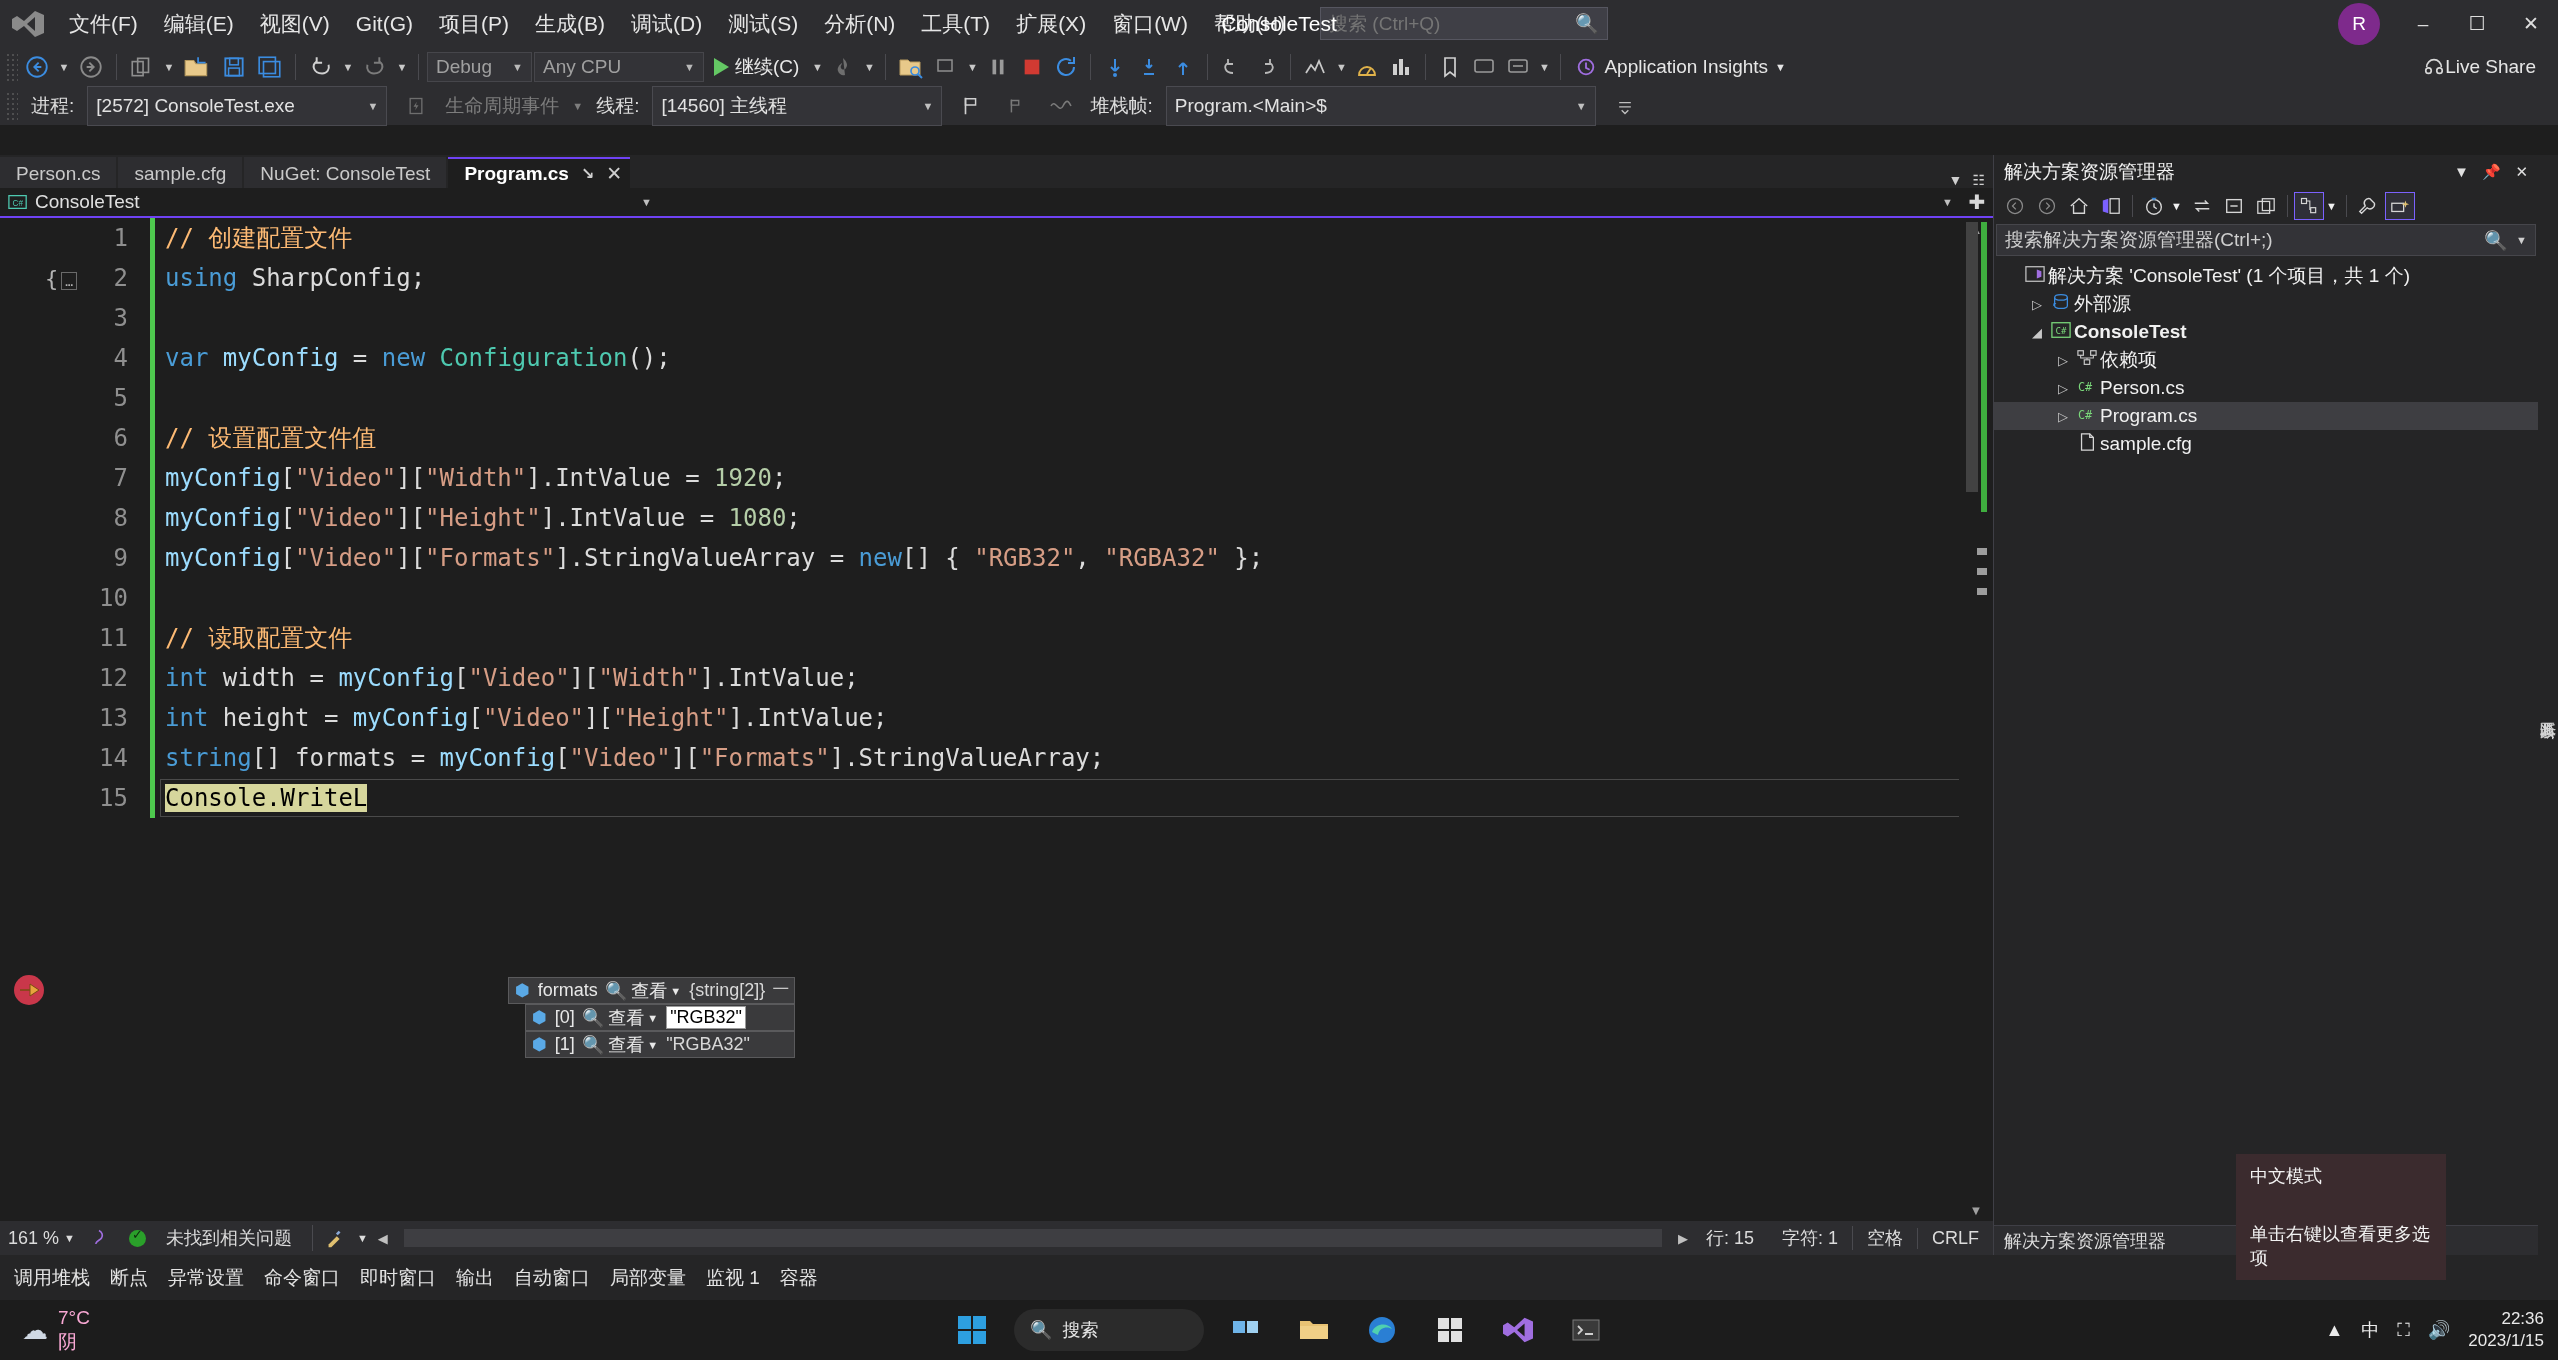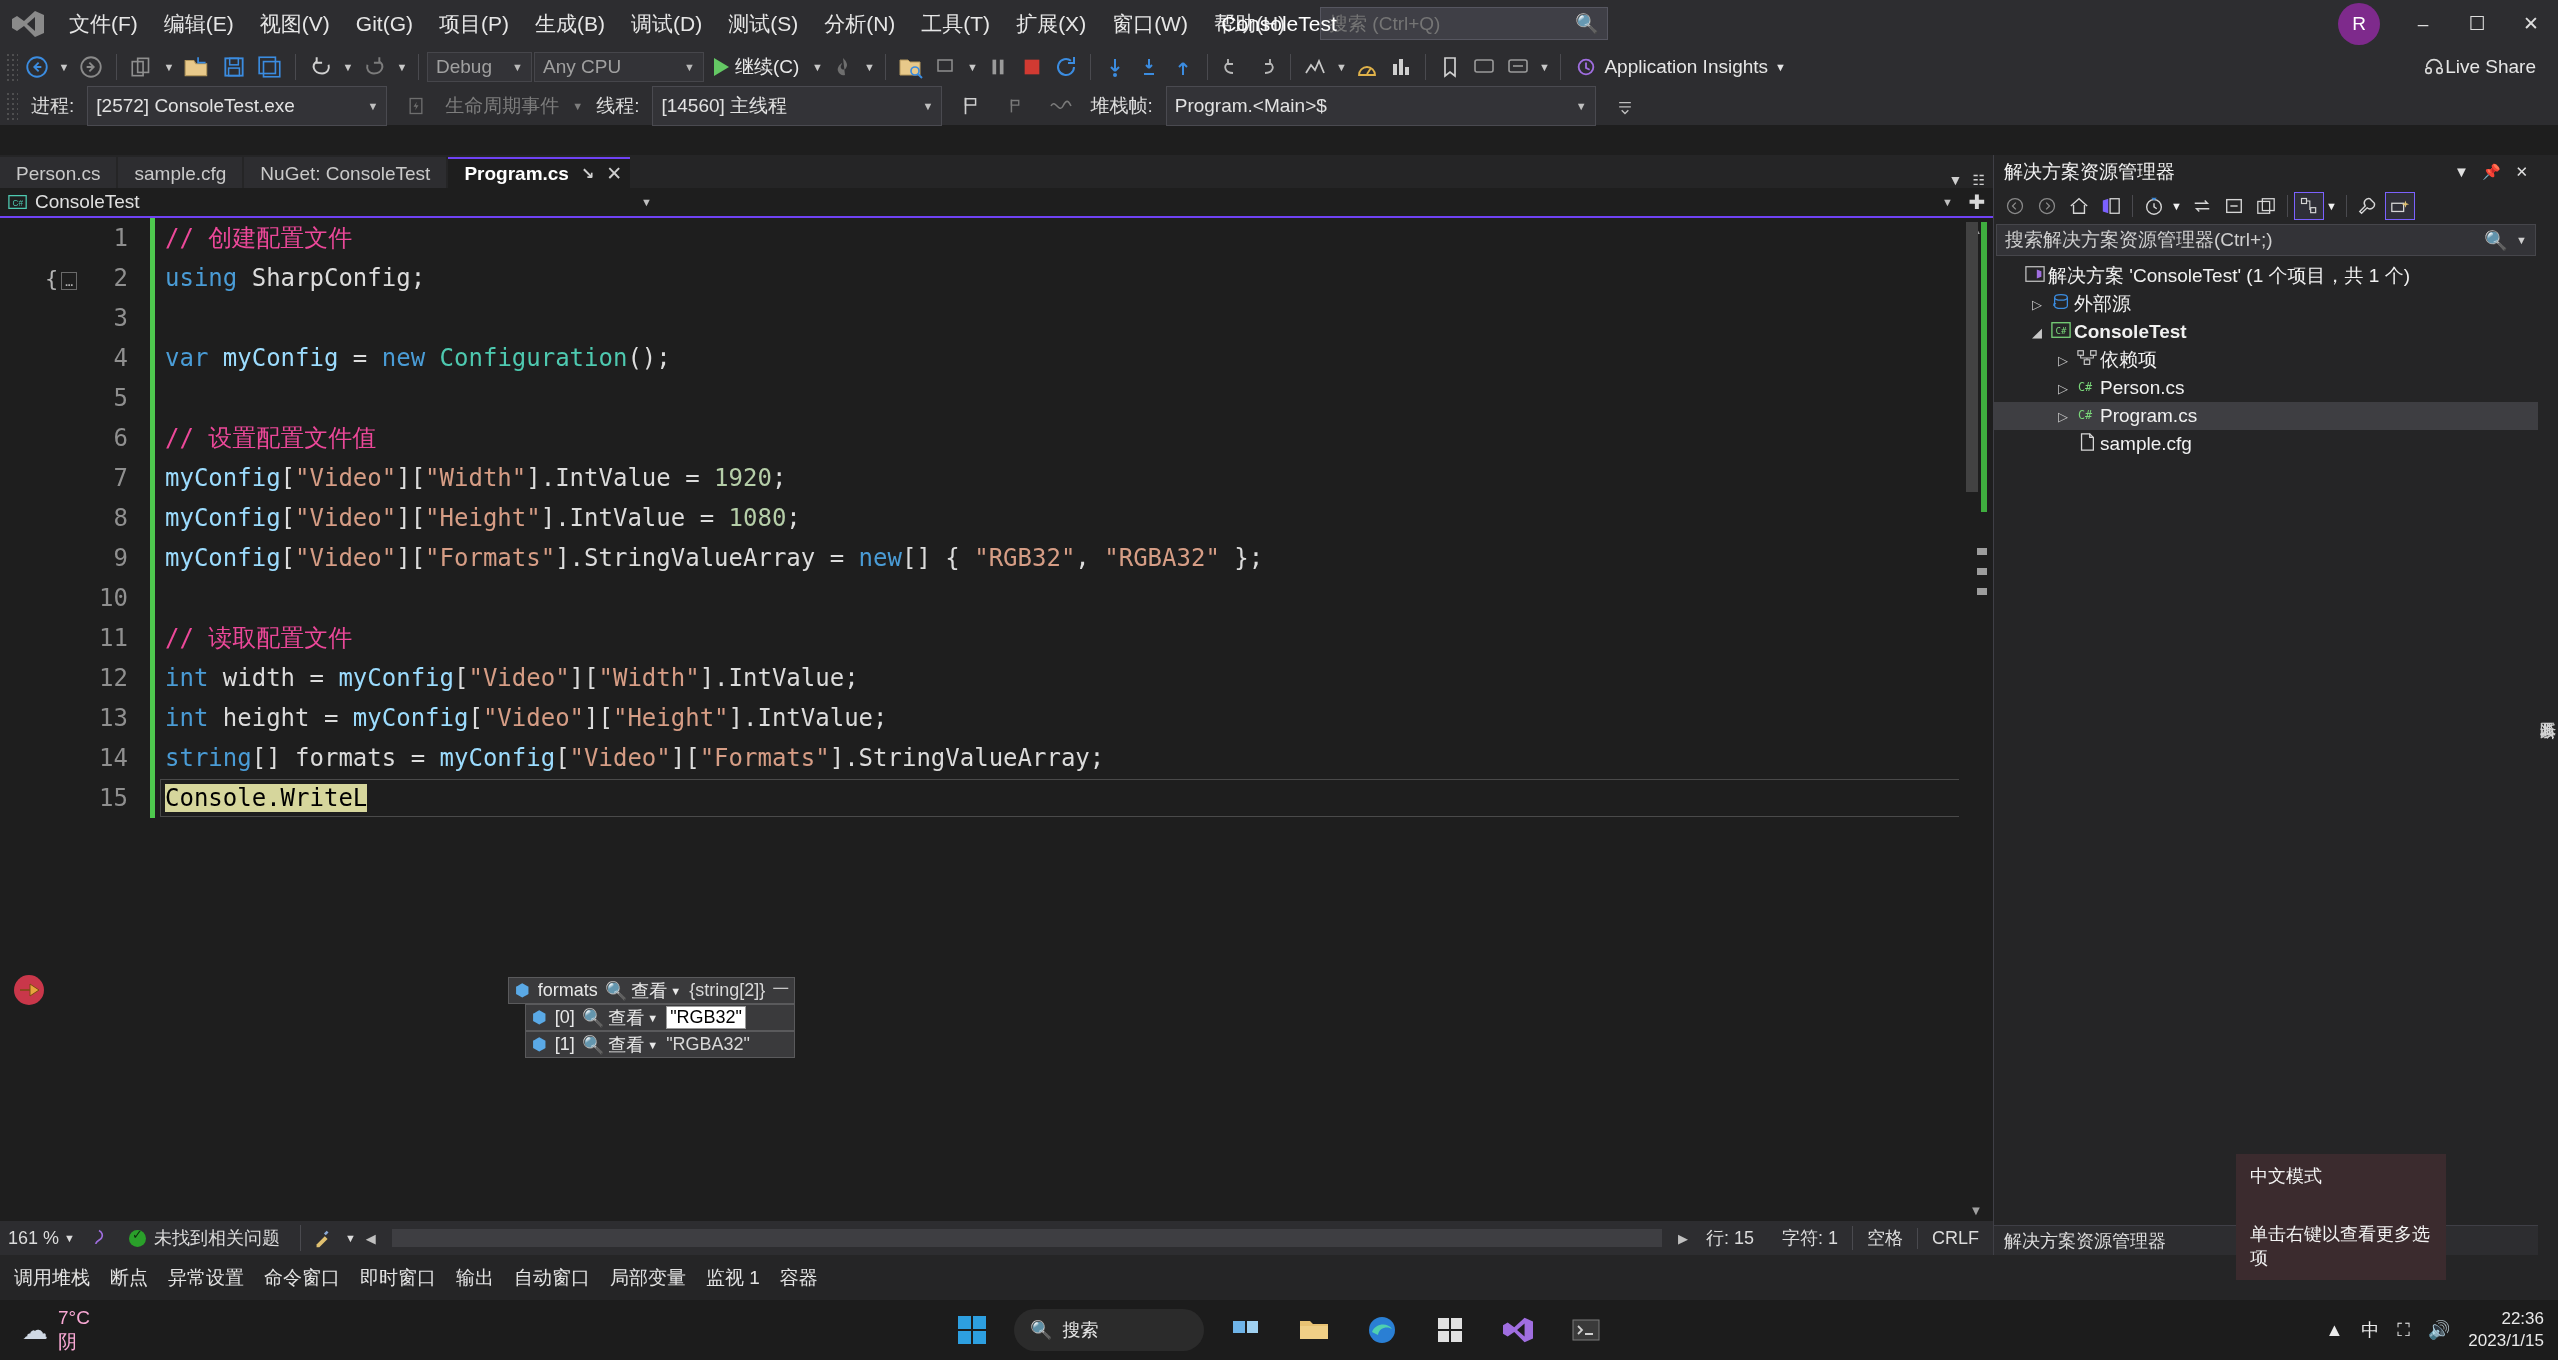--- a/index.html
+++ b/index.html
@@ -76,42 +76,42 @@
   .navseg.s2{ flex:1; }
   .navplus{ width:32px; text-align:center; color:#d8d8d8; font-size:20px; }
 
   .code{ position:relative; flex:1; overflow:hidden; background:#1e1e1e; }
   .lines{ position:absolute; left:0; top:0; right:0; bottom:0; }
   .ln{ position:relative; height:40px; display:flex; align-items:center; font-family:"DejaVu Sans Mono",monospace;
       font-size:24px; white-space:pre; }
   .ln .num{ position:absolute; left:0; width:128px; text-align:right; color:#8f8f8f; font-size:24px; }
   .ln .chg{ position:absolute; left:150px; width:5px; top:0; bottom:0; background:#4ec94e; }
   .ln .txt{ position:absolute; left:165px; }
-  .kw{ color:#4a9cd6; } .str{ color:#d69d85; } .cmt{ color:#ec4899; } .typ{ color:#4ec9b0; }
+  .kw{ color:#4a9cd6; } .str{ color:#d69d85; } .cmt{ color:#fdba74; } .typ{ color:#4ec9b0; }
   .num2{ color:#b5cea8; } .id{ color:#9cdcfe; } .pl{ color:#dcdcdc; }
 
   .brace{ position:absolute; left:45px; top:48px; font-family:"DejaVu Sans Mono",monospace; color:#b4b4b4;
       font-size:22px; }
   .brace .bx{ display:inline-block; border:1px solid #6a6a6a; width:16px; height:18px; text-align:center;
       font-size:13px; line-height:17px; margin-left:3px; }
   .curline{ position:absolute; left:160px; right:20px; height:38px; border:1px solid #4a4a4a; }
   .bpmark{ position:absolute; left:12px; width:34px; height:34px; }
   .highlight{ background:#d6d69c; color:#000; }
 
   
   .vscroll{ position:absolute; right:0; top:0; bottom:0; width:34px; background:#1e1e1e; }
   .vs-up,.vs-dn{ height:22px; display:flex; align-items:center; justify-content:center; color:#a0a0a0; font-size:13px;}
   .vs-thumb{ position:absolute; left:7px; width:12px; top:4px; height:270px; background:#424242; }
   .vs-mark{ position:absolute; right:6px; width:10px; height:7px; background:#9d9d9d; }
   .vs-green{ position:absolute; left:22px; width:6px; top:4px; height:290px; background:#3fae3f; }
 
   
   .edbottom{ height:34px; background:#2d2d30; display:flex; align-items:center; font-size:18px; color:#dcdcdc;}
   .zoom{ display:flex; align-items:center; gap:5px; padding:0 8px;}
-  .errs{ display:flex; align-items:center; gap:8px; padding:0 14px; }
+  .errs{ display:flex; align-items:center; gap:20px; padding:0 14px; }
   .dot-ok{ width:17px;height:17px;border-radius:50%;background:#2aa02a; display:inline-block;
       position:relative; }
   .dot-ok:after{ content:"✓"; position:absolute; left:3px; top:-3px; font-size:13px; color:#0c2a0c; }
   .hscroll{ flex:1; margin:0 12px; height:18px; background:#3e3e42; position:relative; }
   .hsl,.hsr{ width:18px; text-align:center; color:#c0c0c0; font-size:13px;}
   .pos{ display:flex; align-items:center; }
   .pos span{ padding:0 14px; }
   .pos .bx{ border-left:1px solid #4a4a4f; }
 
   

